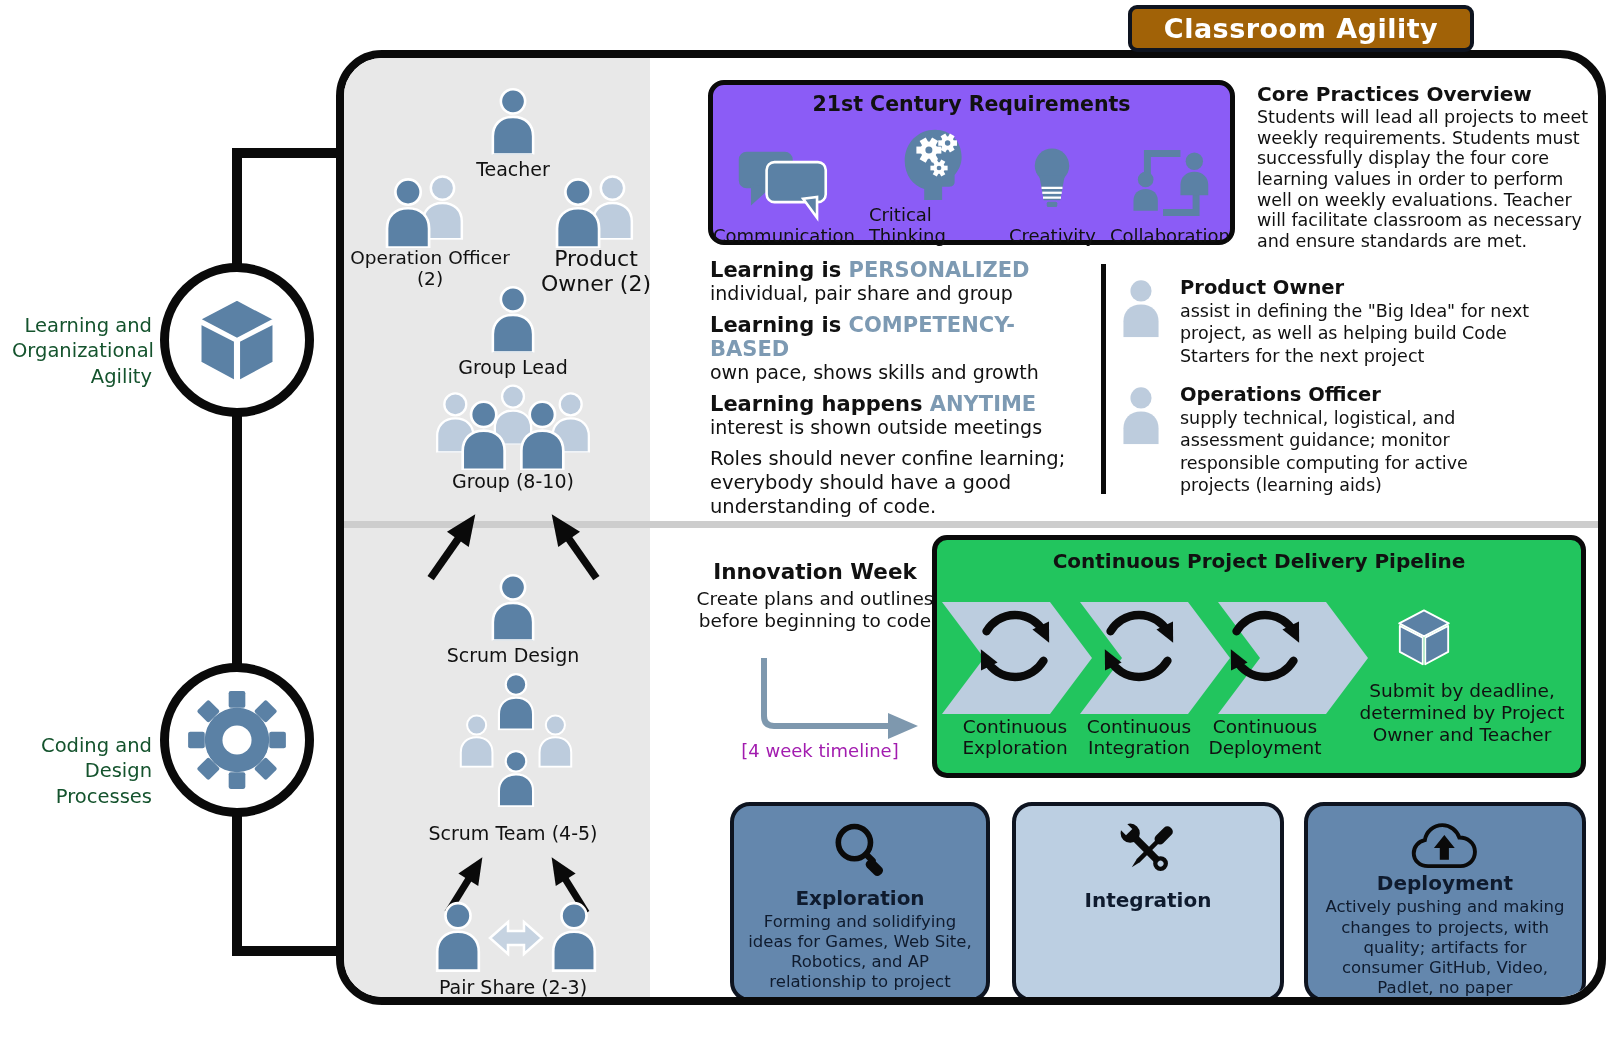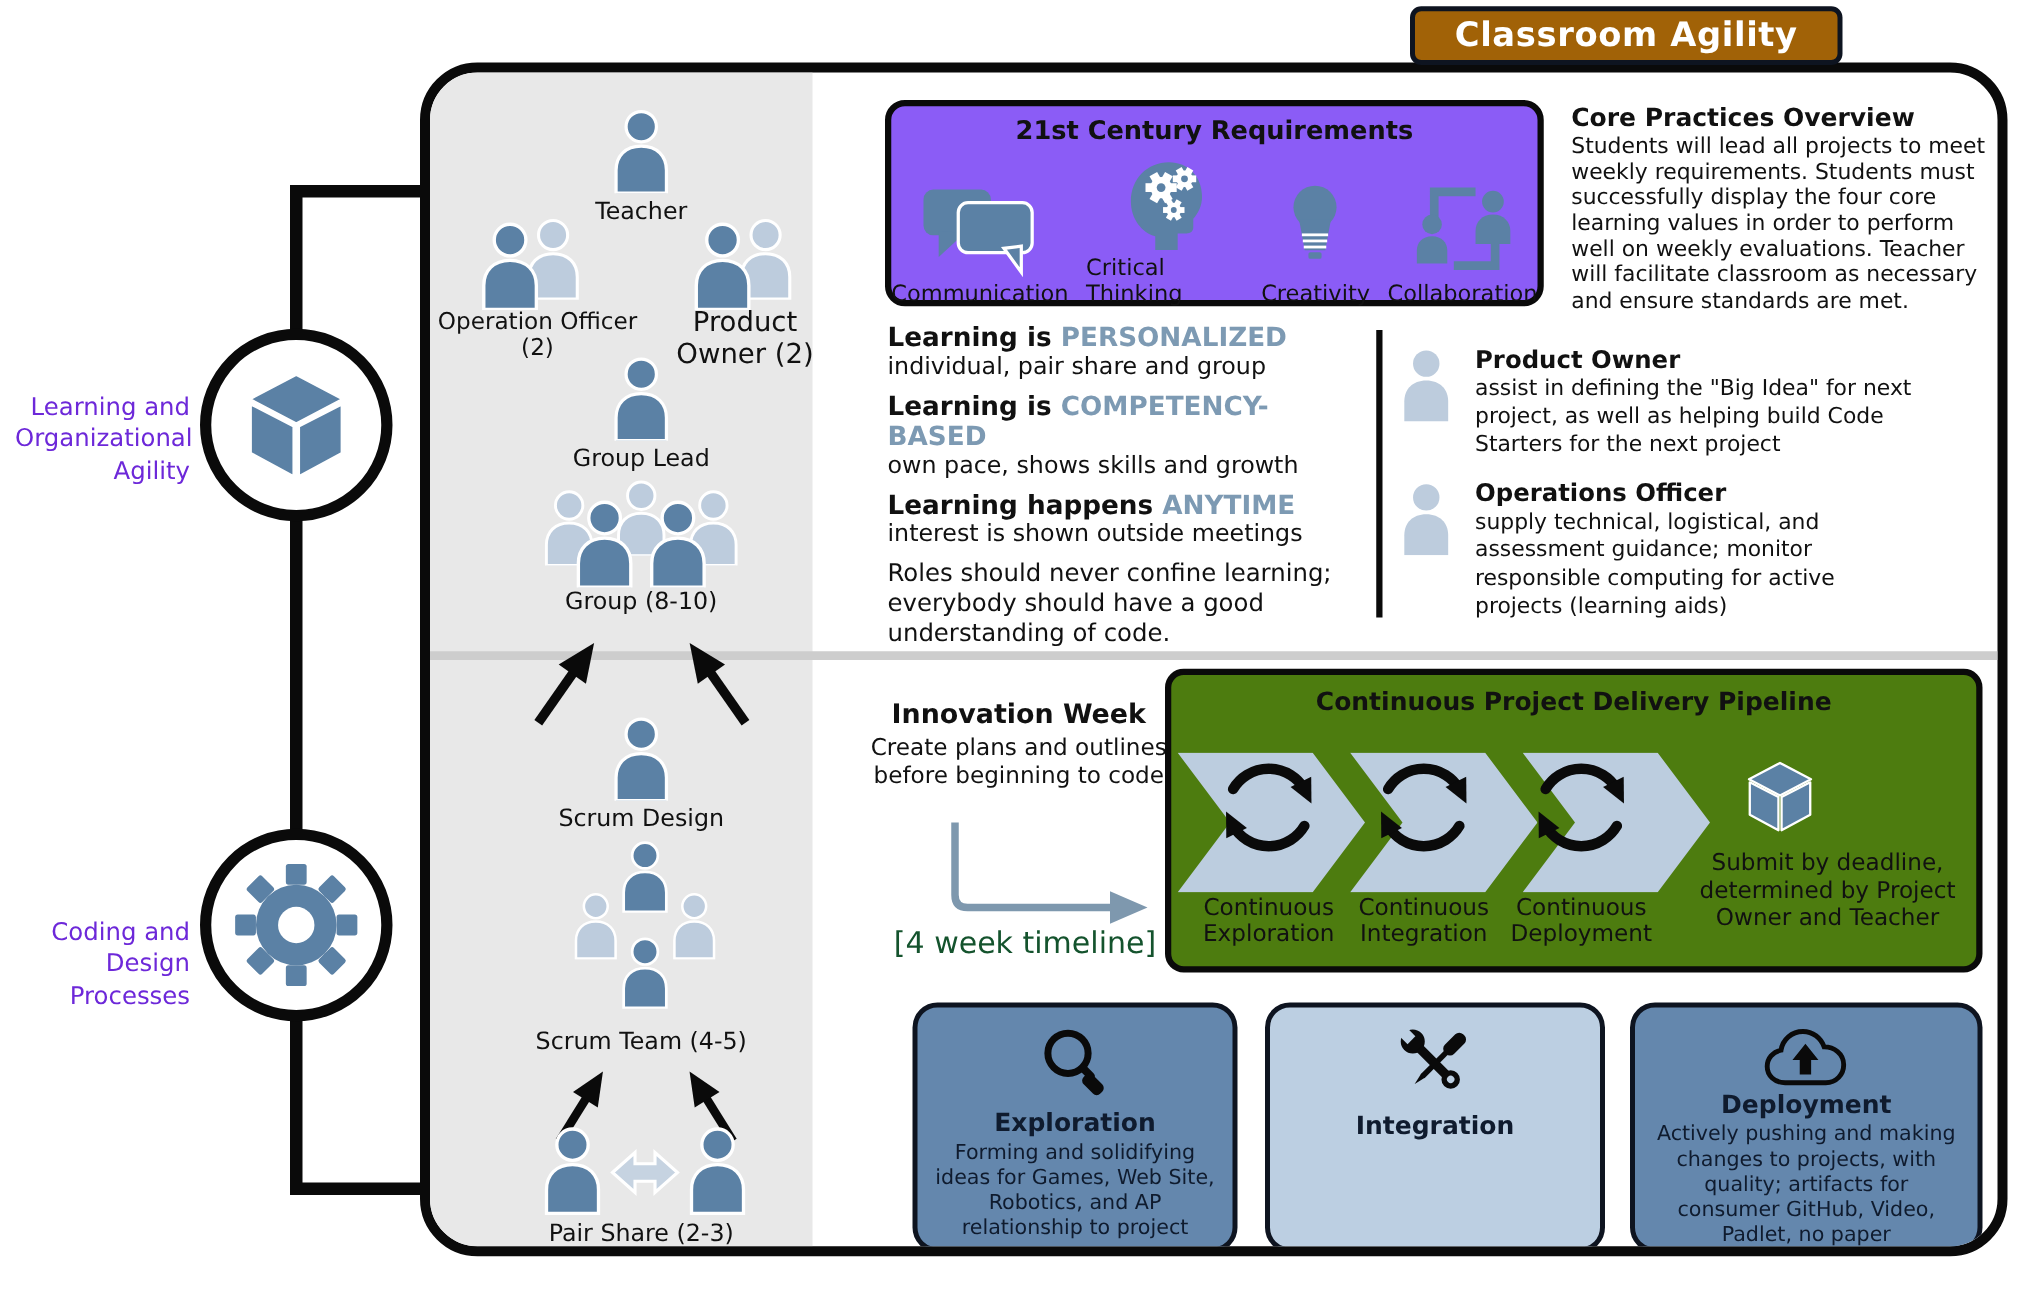--- a/index.html
+++ b/index.html
@@ -4,21 +4,21 @@
 <style>
   html,body{margin:0;padding:0;background:#fff;}
   .stage{position:relative;width:1617px;height:1039px;background:#fff;overflow:hidden;
          font-family:"DejaVu Sans","Liberation Sans",sans-serif;color:#111;}
   .abs{position:absolute;}
 
   
   .rail-line{background:#0a0a0a;}
   .rail-circle{width:154px;height:154px;border:9px solid #0a0a0a;border-radius:50%;
                background:#fff;display:flex;align-items:center;justify-content:center;z-index:3;box-sizing:border-box;}
-  .rail-label{font-size:19.5px;line-height:1.3;text-align:right;white-space:pre-line;color:#6d28d9;}
+  .rail-label{font-size:19.5px;line-height:1.3;text-align:right;white-space:pre-line;color:#14532d;}
 
   
   .container{left:336px;top:50px;width:1270px;height:955px;background:#fff;border:8px solid #0a0a0a;
              border-radius:46px;box-sizing:border-box;overflow:hidden;z-index:2;}
   .gray-panel{left:0;top:0;width:306px;height:100%;background:#e8e8e8;}
   .h-divider{left:0;top:463px;width:100%;height:7px;background:#cdcdcd;}
 
   
   .banner{left:1128px;top:5px;width:346px;height:47px;background:#a16207;border:4px solid #0e1420;
           border-radius:9px;box-sizing:border-box;display:flex;align-items:center;justify-content:center;z-index:5;}
@@ -51,25 +51,25 @@
 
   
   .role-text{width:356px;}
   .role-text .t{font-weight:bold;font-size:19.5px;margin:0;}
   .role-text .d{font-size:17.5px;line-height:1.28;margin:1px 0 0 0;}
 
   
   .innov{left:351px;top:501px;width:240px;text-align:center;}
   .innov .t{font-size:21.5px;font-weight:bold;margin:0 0 4px 0;}
   .innov .b{font-size:18.5px;line-height:1.17;margin:0;}
-  .innov-timeline{left:356px;top:682px;width:240px;text-align:center;color:#14532d;font-size:24px;}
+  .innov-timeline{left:356px;top:682px;width:240px;text-align:center;color:#a21caf;font-size:18px;}
 
   
   .pipe-box{left:588px;top:477px;width:654px;height:243px;border:5px solid #0a0a0a;border-radius:15px;
-            box-sizing:border-box;background:#4d7c0f;}
+            box-sizing:border-box;background:#22c55e;}
   .pipe-title{text-align:center;font-size:20px;font-weight:bold;margin-top:9px;}
   .chevron{position:absolute;top:62px;width:150px;height:112px;background:#bccddf;
            clip-path:polygon(0 0,72% 0,100% 50%,72% 100%,0 100%,28% 50%);}
   .stage-lbl{position:absolute;top:176px;width:140px;text-align:center;font-size:18.5px;line-height:1.15;white-space:pre-line;}
   .submit-note{position:absolute;left:402px;top:140px;width:246px;text-align:center;font-size:18.5px;line-height:1.2;}
 
   
   .phase{top:744px;height:200px;border:4px solid #0e1420;border-radius:20px;box-sizing:border-box;
          display:flex;flex-direction:column;align-items:center;text-align:center;}
   .phase.dark{background:#6487ad;}

